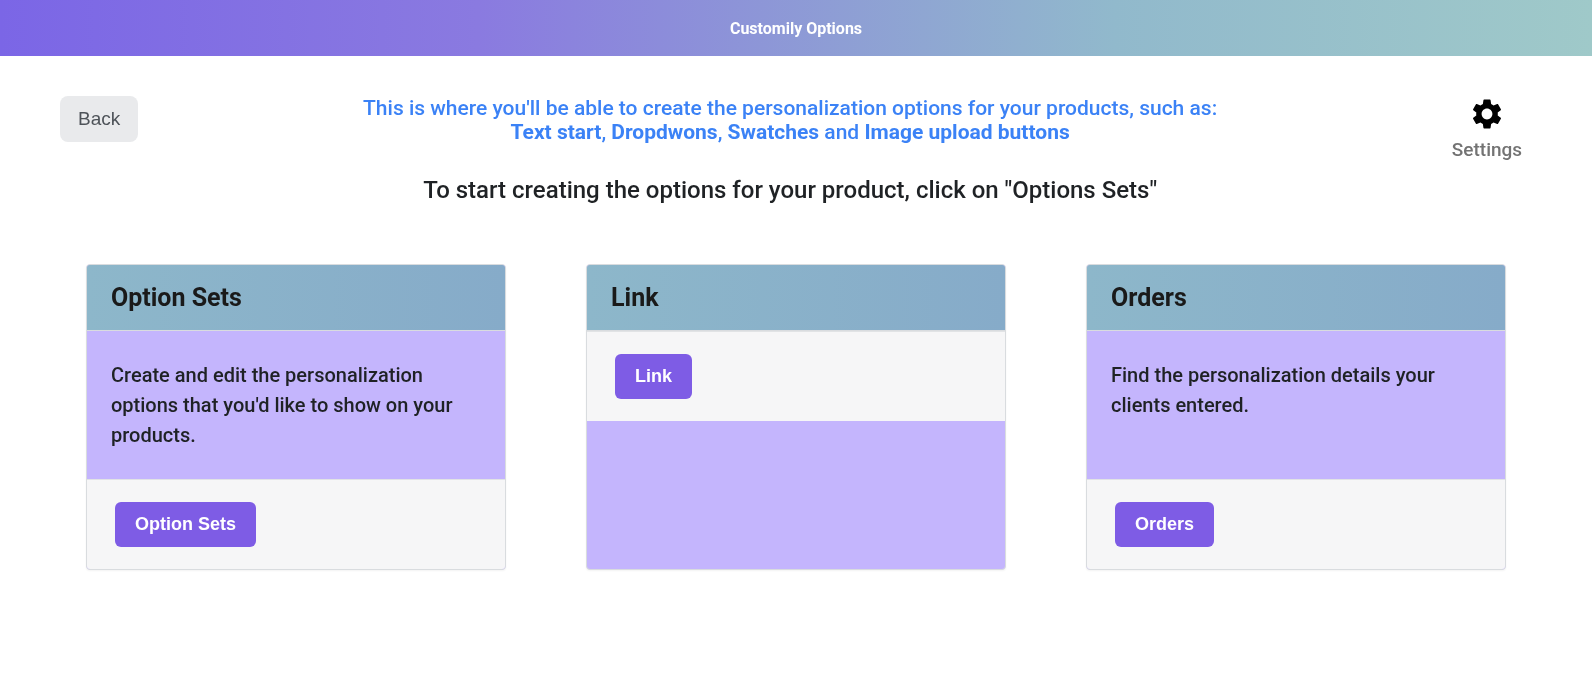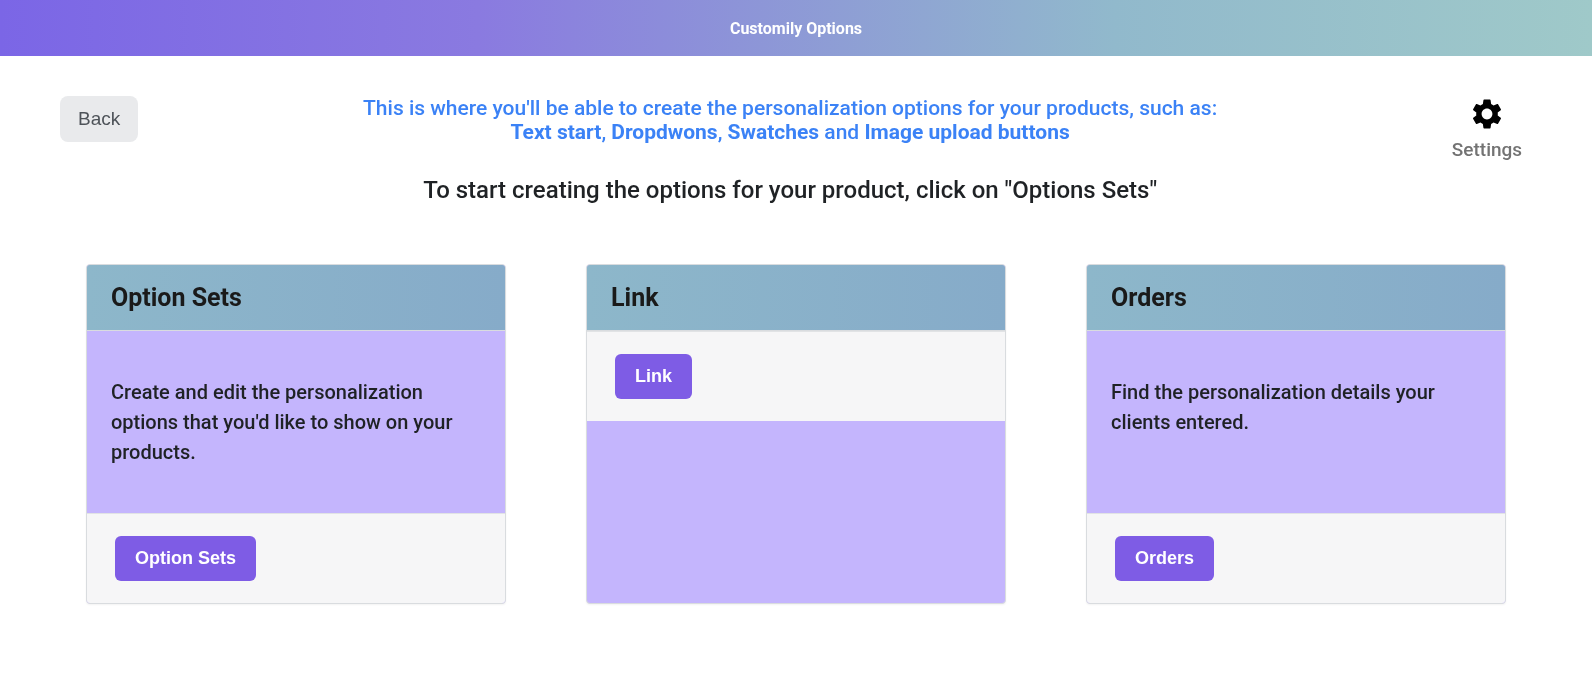--- a/index.html
+++ b/index.html
@@ -103,21 +103,21 @@
       background: linear-gradient(90deg, #8db7ca 0%, #86abc9 100%);
       padding: 18px 24px;
       border-bottom: 1px solid #d9dcdf;
     }
     .card-title {
       font-size: 25px;
       font-weight: 700;
       color: #1a1a1a;
     }
     .card-body {
-      padding: 46px 24px;
+      padding: 29px 24px;
       flex: 1;
       min-height: 140px;
     }
     .card-description {
       font-size: 20px;
       color: #1f2225;
       line-height: 1.5;
       font-weight: 500;
     }
     .card-footer {

